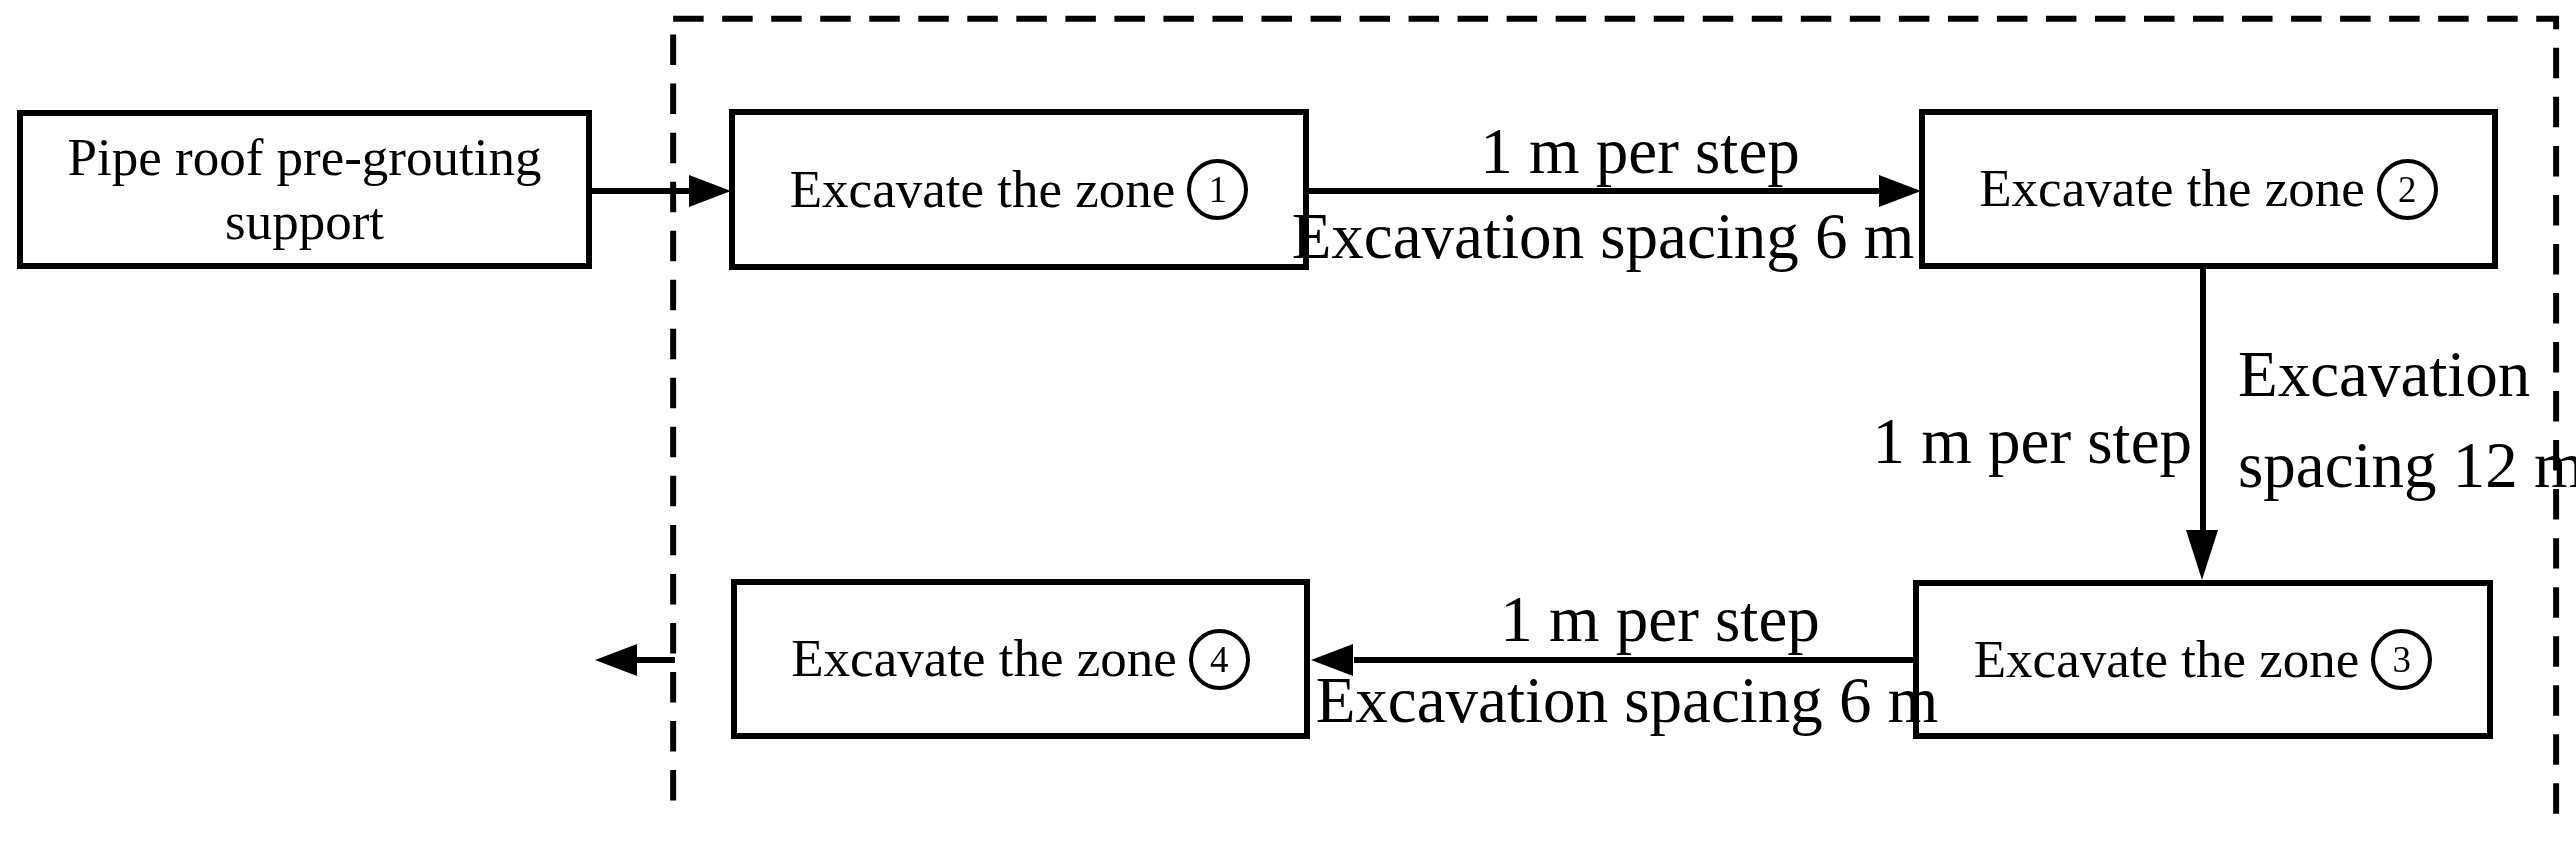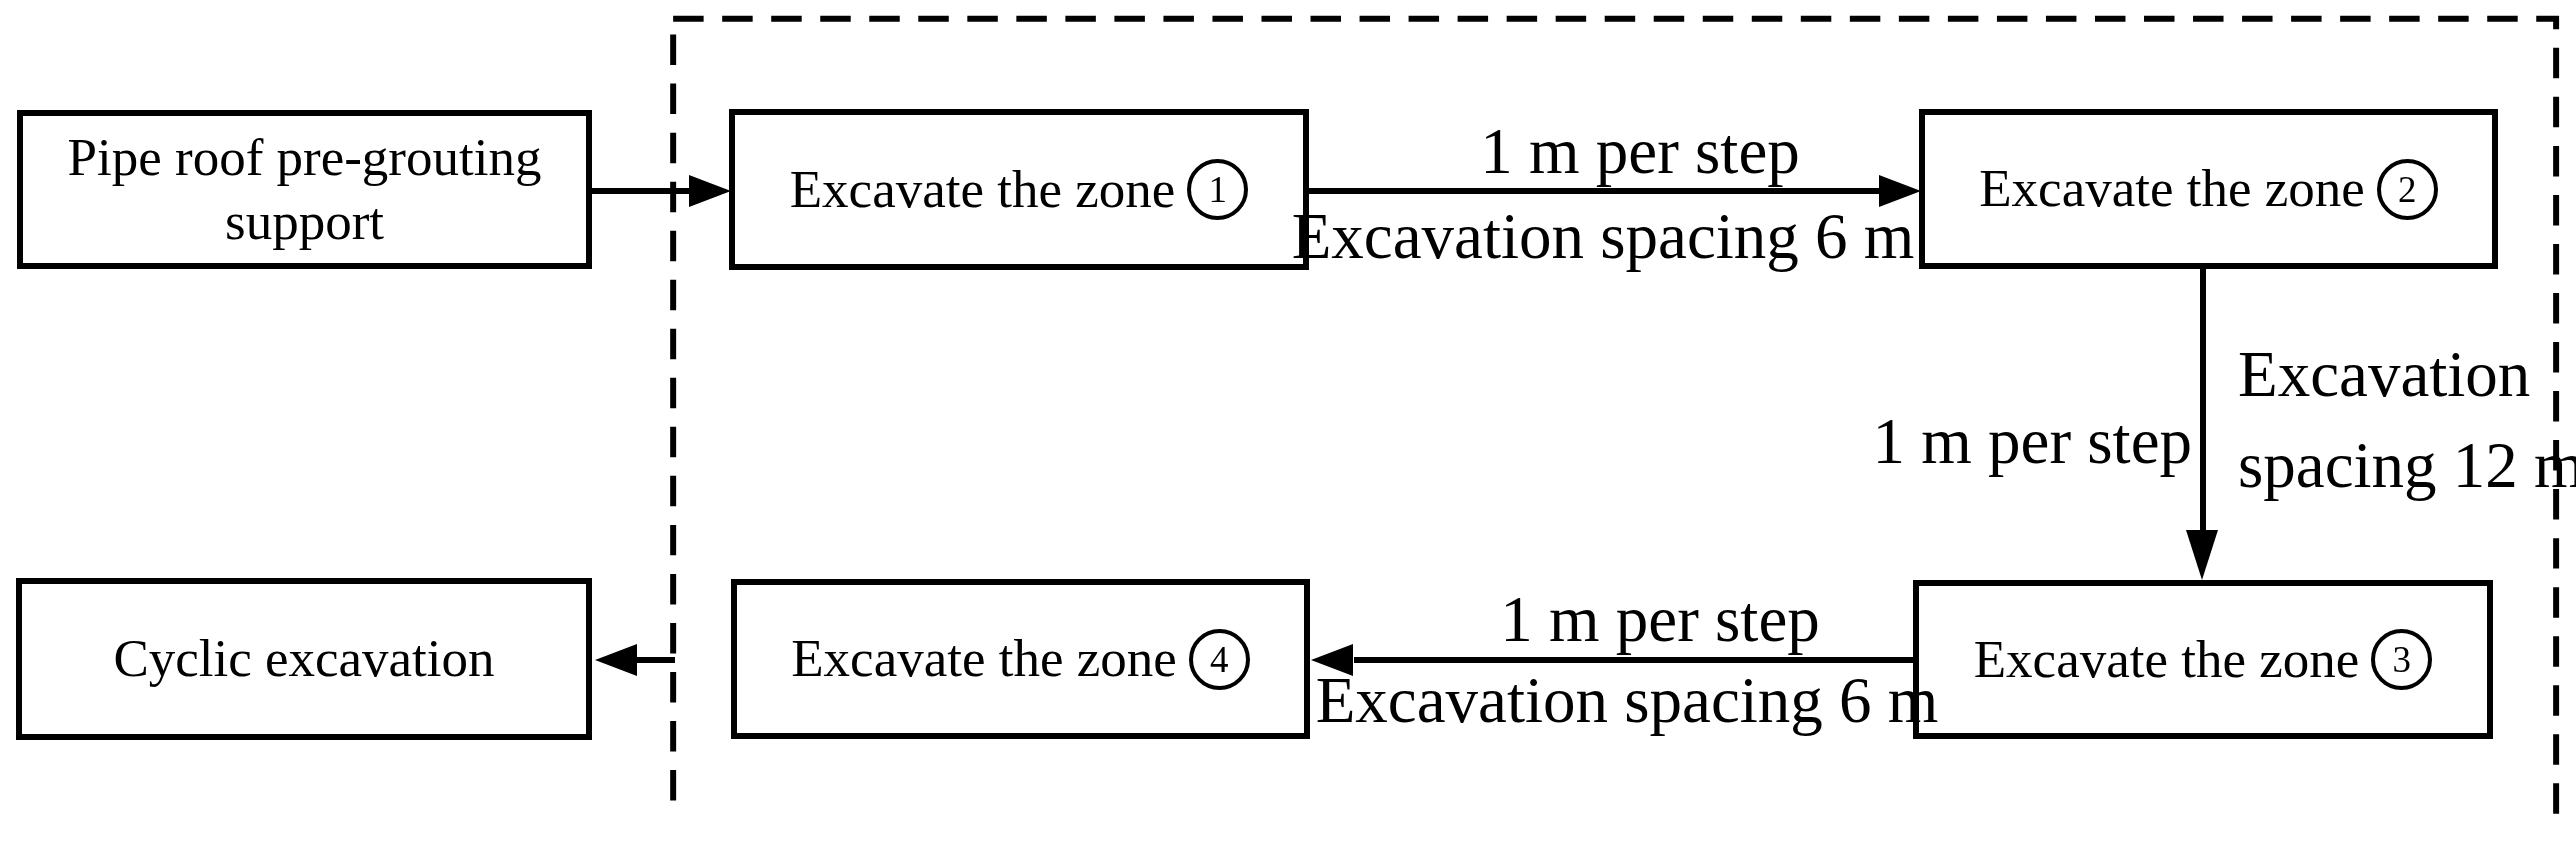--- a/index.html
+++ b/index.html
@@ -104,23 +104,20 @@
   <div class="box b-z3">
     <span class="btext">Excavate the zone</span>
     <span class="circled">3</span>
   </div>
 
   <div class="box b-z4">
     <span class="btext">Excavate the zone</span>
     <span class="circled">4</span>
   </div>
 
-  <div class="box b-cyc">
-    <span class="btext">Cyclic excavation</span>
-  </div>
 
   <div class="hline a1-line"></div>
   <div class="head head-right a1-head"></div>
 
   <div class="hline a2-line"></div>
   <div class="head head-right a2-head"></div>
   <div class="elabel l12a">1 m per step</div>
   <div class="elabel l12b">Excavation spacing 6 m</div>
 
   <div class="vline a3-line"></div>

